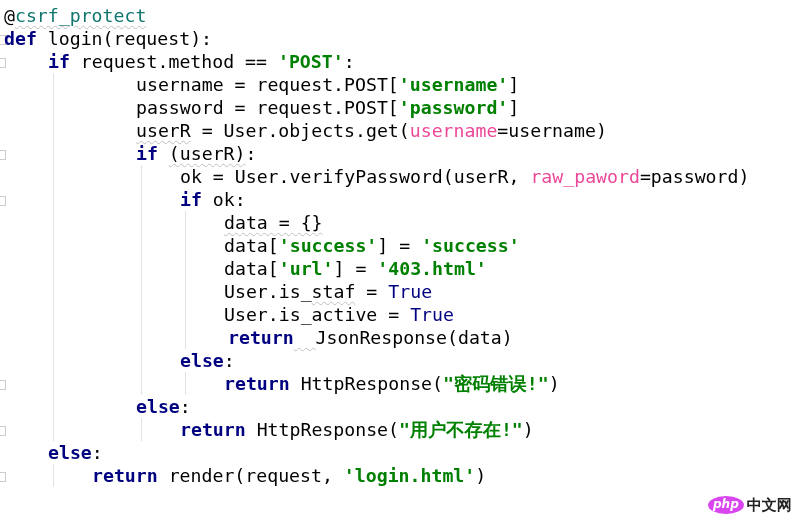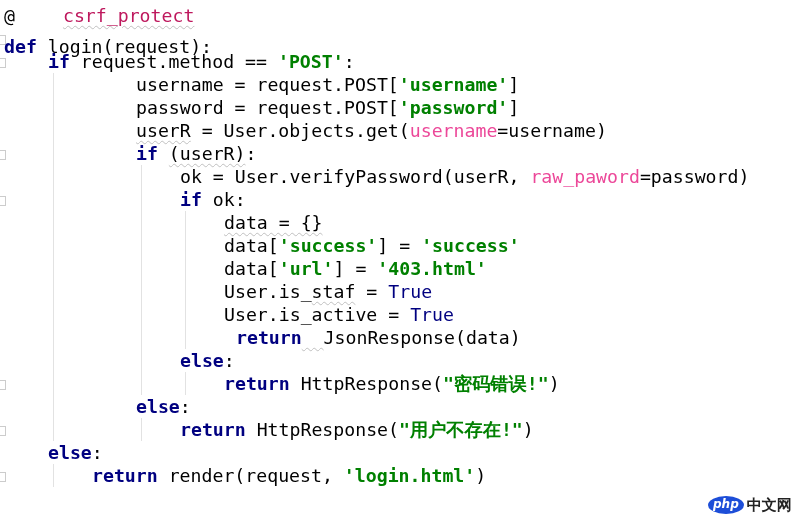--- a/index.html
+++ b/index.html
@@ -28,21 +28,21 @@
     line-height: 23px;
     font-size: 18.2px;
     white-space: pre;
     color: #000000;
     letter-spacing: 0px;
   }
   .kw { color: #000080; font-weight: bold; }
   .kw-n { color: #000080; }
   .str { color: #008000; font-weight: bold; }
   .kwarg { color: #ec4899; }
-  .deco { color: #be185d; padding-left: 48px; }
+  .deco { color: #0f766e; }
   .at { color: #000000; }
   .squiggle {
     text-decoration: underline wavy #c0c0c0;
     text-decoration-thickness: 1px;
     text-underline-offset: 3px;
   }
   .guide {
     position: absolute;
     width: 1px;
     background: #e2e2e2;
@@ -59,21 +59,21 @@
   .watermark {
     position: absolute;
     left: 708px;
     top: 494px;
     height: 22px;
     display: flex;
     align-items: center;
     gap: 3px;
   }
   .php-badge {
-    background: #1d4ed8;
+    background: #d946ef;
     color: #fff;
     font-family: "DejaVu Sans", sans-serif;
     font-style: italic;
     font-weight: bold;
     font-size: 12px;
     border-radius: 50%;
     padding: 2px 5px 3px 5px;
     line-height: 13px;
   }
   .cn-brand {
@@ -100,34 +100,34 @@
       <div class="fold" style="top: 35px;"></div>
       <div class="fold" style="top: 58px;"></div>
       <div class="fold" style="top: 150px;"></div>
       <div class="fold" style="top: 196px;"></div>
       <div class="fold" style="top: 380px;"></div>
       <div class="fold" style="top: 426px;"></div>
       <div class="fold" style="top: 472px;"></div>
     </div>
   <div id="code">
       <div class="line" style="top: 4px; left: 4px;"><span class="at">@</span><span class="deco squiggle">csrf_protect</span></div>
-      <div class="line" style="top: 27px; left: 4px; margin-top: 8px;"><span class="kw">def</span><span> login(request):</span></div>
+      <div class="line" style="top: 27px; left: 4px;"><span class="kw">def</span><span> login(request):</span></div>
       <div class="line" style="top: 50px; left: 48px;"><span class="kw">if</span><span> request.method == </span><span class="str">'POST'</span><span>:</span></div>
       <div class="line" style="top: 73px; left: 136px;"><span>username = request.POST[</span><span class="str">'username'</span><span>]</span></div>
       <div class="line" style="top: 96px; left: 136px; text-align: right;"><span>password = request.POST[</span><span class="str">'password'</span><span>]</span></div>
       <div class="line" style="top: 119px; left: 136px;"><span class="squiggle">userR</span><span> = User.objects.get(</span><span class="kwarg">username</span><span>=username)</span></div>
       <div class="line" style="top: 142px; left: 136px;"><span class="kw">if</span><span> </span><span class="squiggle">(userR)</span><span>:</span></div>
       <div class="line" style="top: 165px; left: 180px;"><span>ok = User.verifyPassword(userR, </span><span class="kwarg">raw_paword</span><span>=password)</span></div>
       <div class="line" style="top: 188px; left: 180px;"><span class="kw">if</span><span> ok:</span></div>
       <div class="line" style="top: 211px; left: 224px; text-align: right;"><span class="squiggle">data = {}</span></div>
       <div class="line" style="top: 234px; left: 224px;"><span>data[</span><span class="str">'success'</span><span>] = </span><span class="str">'success'</span></div>
       <div class="line" style="top: 257px; left: 224px;"><span>data[</span><span class="str">'url'</span><span>] = </span><span class="str">'403.html'</span></div>
       <div class="line" style="top: 280px; left: 224px;"><span>User.is_</span><span class="squiggle">staf</span><span> = </span><span class="kw-n">True</span></div>
       <div class="line" style="top: 303px; left: 224px;"><span>User.is_active = </span><span class="kw-n">True</span></div>
-      <div class="line" style="top: 326px; left: 236px;"><span class="kw">return</span><span class="squiggle">  </span><span>JsonResponse(data)</span></div>
+      <div class="line" style="top: 326px; left: 228px;"><span class="kw">return</span><span class="squiggle">  </span><span>JsonResponse(data)</span></div>
       <div class="line" style="top: 349px; left: 180px;"><span class="kw">else</span><span>:</span></div>
       <div class="line" style="top: 372px; left: 224px;"><span class="kw">return</span><span> HttpResponse(</span><span class="str">"密码错误!"</span><span>)</span></div>
       <div class="line" style="top: 395px; left: 136px;"><span class="kw">else</span><span>:</span></div>
       <div class="line" style="top: 418px; left: 180px;"><span class="kw">return</span><span> HttpResponse(</span><span class="str">"用户不存在!"</span><span>)</span></div>
       <div class="line" style="top: 441px; left: 48px;"><span class="kw">else</span><span>:</span></div>
       <div class="line" style="top: 464px; left: 92px; text-align: right;"><span class="kw">return</span><span> render(request, </span><span class="str">'login.html'</span><span>)</span></div>
     </div>
 
   <div class="watermark">
     <span class="php-badge">php</span>

